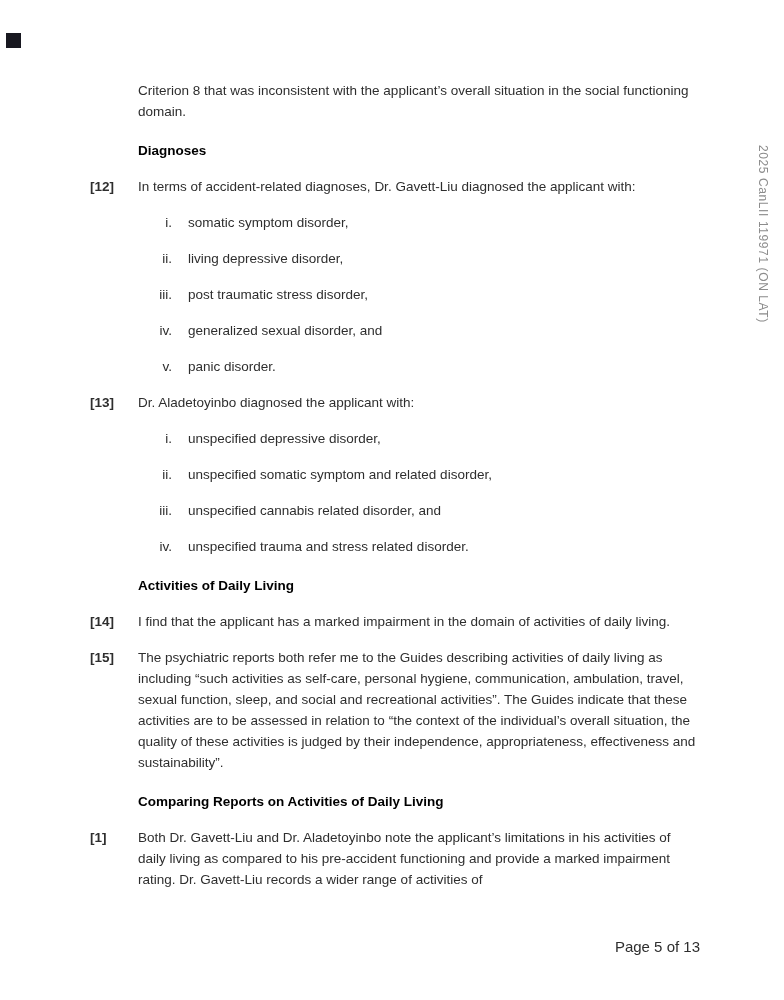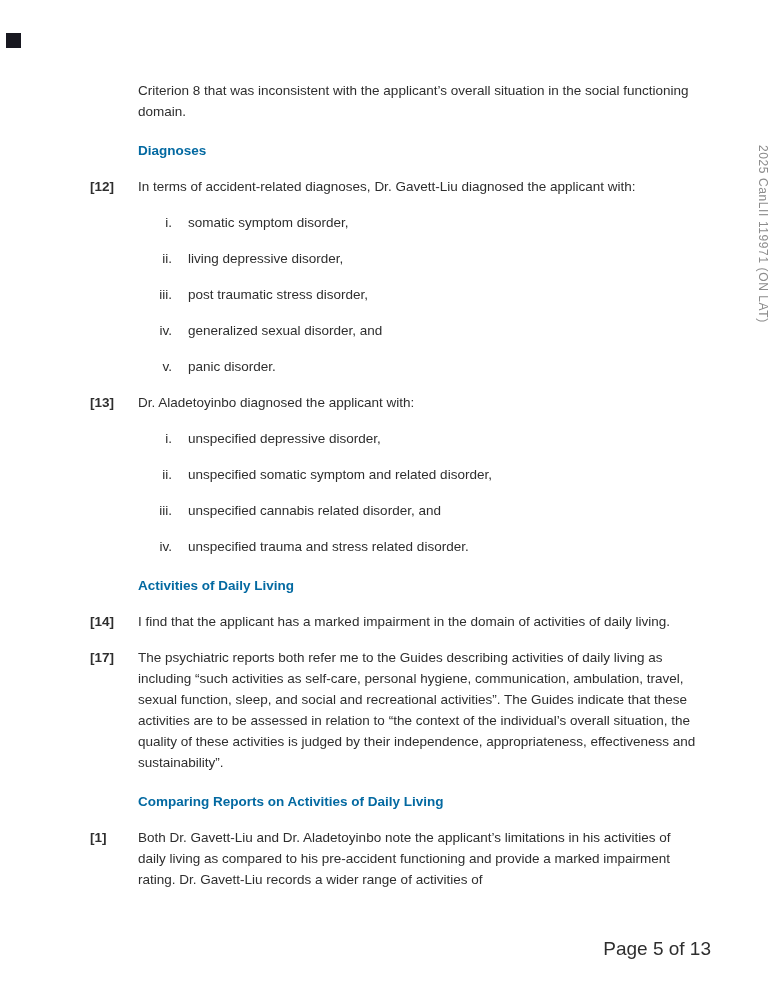--- a/index.html
+++ b/index.html
@@ -54,39 +54,39 @@
     left: 0;
     top: 0;
     font-weight: bold;
   }
   .heading {
     font-weight: bold;
     padding-left: 48px;
     margin: 18px 0 15px 0;
     font-size: 13.5px;
     line-height: 21px;
-    color: #0369a1;
+    color: #000000;
   }
   .list { margin: 0; }
   .list-item {
     display: flex;
     margin-bottom: 15px;
   }
   .roman {
     width: 98px;
     padding-right: 16px;
     text-align: right;
     flex: none;
   }
   .li-text { flex: 1; }
   .footer {
     position: absolute;
-    right: 73px;
+    right: 84px;
     top: 938px;
-    font-size: 19px;
+    font-size: 15px;
     color: #2e2e2e;
   }
 </style>
 </head>
 <body>
 
 <div class="doc">
 
   <div class="corner-square"></div>
 
@@ -153,21 +153,21 @@
     </div>
 
     <div class="heading">Activities of Daily Living</div>
 
     <div class="para">
       <span class="num">[14]</span>
       <span class="text">I find that the applicant has a marked impairment in the domain of activities of daily living.</span>
     </div>
 
     <div class="para">
-      <span class="num">[17]</span>
+      <span class="num">[15]</span>
       <span class="text">The psychiatric reports both refer me to the Guides describing activities of daily living as including “such activities as self-care, personal hygiene, communication, ambulation, travel, sexual function, sleep, and social and recreational activities”. The Guides indicate that these activities are to be assessed in relation to “the context of the individual’s overall situation, the quality of these activities is judged by their independence, appropriateness, effectiveness and sustainability”.</span>
     </div>
 
     <div class="heading">Comparing Reports on Activities of Daily Living</div>
 
     <div class="para">
       <span class="num">[1]</span>
       <span class="text">Both Dr. Gavett-Liu and Dr. Aladetoyinbo note the applicant’s limitations in his activities of daily living as compared to his pre-accident functioning and provide a marked impairment rating. Dr. Gavett-Liu records a wider range of activities of</span>
     </div>
 

